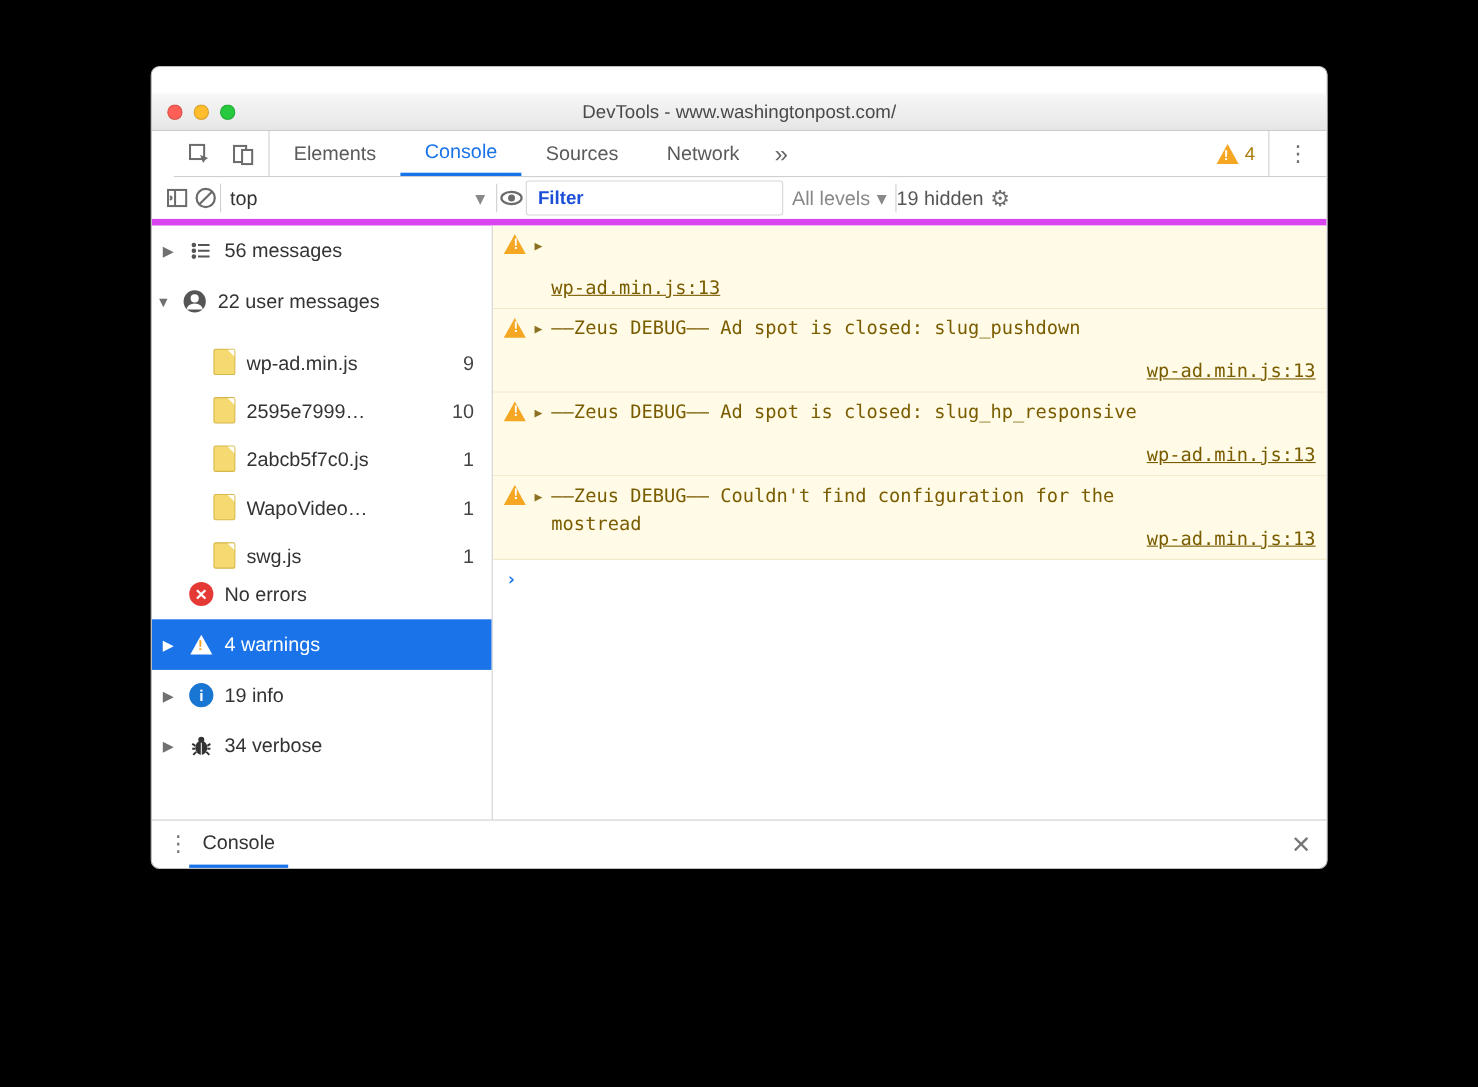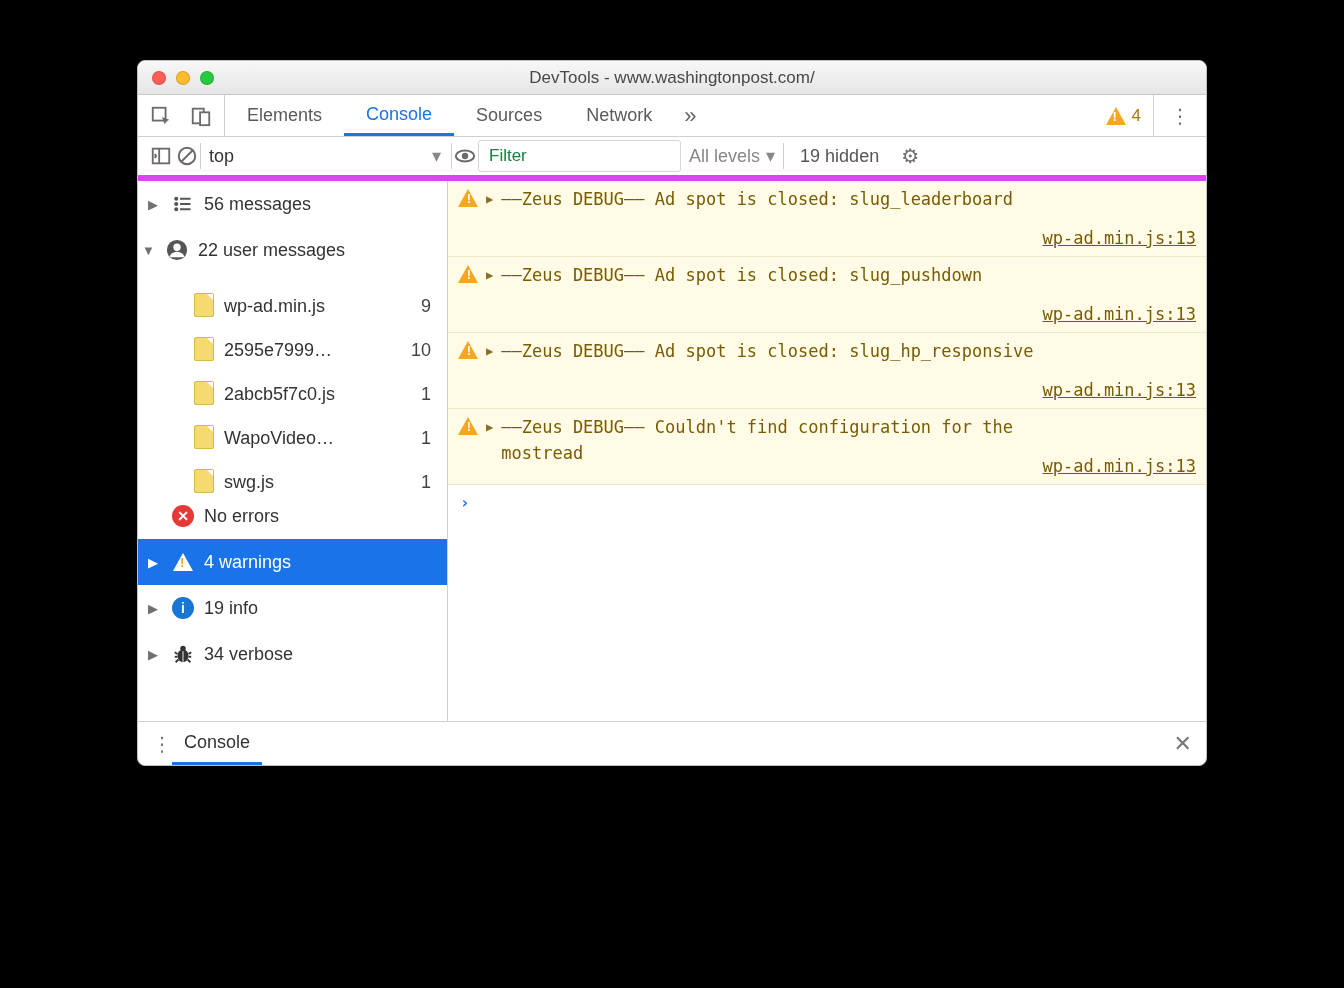--- a/index.html
+++ b/index.html
@@ -21,35 +21,37 @@
   overflow: hidden;
   border: 1px solid #bfbfbf;
 }
 .titlebar {
   height: 34px;
   background: linear-gradient(#f7f7f7,#e6e6e6);
   border-bottom: 1px solid #c7c7c7;
   display: flex;
   align-items: center;
   position: relative;
+  margin-top: 24px;
 }
 .traffic { display: flex; gap: 10px; margin-left: 14px; }
 .light { width: 14px; height: 14px; border-radius: 50%; border: 0.5px solid rgba(0,0,0,.15); }
 .light.red { background: #ff5f56; }
 .light.yellow { background: #ffbd2e; }
 .light.green { background: #27c93f; }
 .title { position: absolute; left: 0; right: 0; text-align: center; font-size: 17px; color: #494949; }
 
 .tabs {
   height: 42px;
   border-bottom: 1px solid #d0d0d0;
   display: flex;
   align-items: stretch;
   font-size: 18px;
   color: #5a5a5a;
+  margin-left: 20px;
 }
 .tabs .left-tools { display: flex; align-items: center; padding: 0 10px; gap: 14px; border-right: 1px solid #d0d0d0; }
 .iconbtn { width: 26px; height: 26px; display: flex; align-items: center; justify-content: center; color: #6b6b6b; }
 .tab { padding: 0 22px; display: flex; align-items: center; cursor: default; }
 .tab.active { color: #1a73e8; border-bottom: 3px solid #1a73e8; }
 .tabs-spacer { flex: 1; }
 .tabs .warn-count { display: flex; align-items: center; gap: 6px; color: #a87a00; padding-right: 12px; font-size: 17px; }
 .more-chevrons { font-size: 22px; color: #666; padding: 0 10px; display: flex; align-items: center; }
 .kebab { padding: 0 16px; display: flex; align-items: center; border-left: 1px solid #d0d0d0; color: #6f6f6f; font-size: 20px;}
 
@@ -57,23 +59,23 @@
   height: 44px;
   border-bottom: 6px solid #d946ef;
   display: flex;
   align-items: center;
   padding: 0 10px;
   font-size: 18px;
   color: #5a5a5a;
 }
 .divider { width: 1px; height: 26px; background: #d0d0d0; }
 .context-select { flex: 0 0 250px; height: 32px; border: none; display: flex; align-items: center; justify-content: space-between; padding: 0 10px 0 8px; color: #333; }
-.filter-input { height: 32px; border: 1px solid #d6d6d6; border-radius: 3px; width: 203px; padding: 0 10px; font-size: 17px; color: #15803d; display:flex; align-items:center;}
+.filter-input { height: 32px; border: 1px solid #d6d6d6; border-radius: 3px; width: 234px; padding: 0 10px; font-size: 17px; color: #1d4ed8; display:flex; align-items:center;font-weight:bold;}
 .levels { color: #888; display: flex; align-items: center; gap: 6px; padding: 0 8px; }
-.count-hidden { color: #555; padding: 0 16px; border-left:1px solid #d0d0d0; height:26px; display:flex; align-items:center;}
+.count-hidden { color: #555; padding: 0 0; border-left:1px solid #d0d0d0; height:26px; display:flex; align-items:center;}
 .gear { color: #6f6f6f; font-size:20px; padding-left:6px;}
 
 .content { display: flex; height: 540px; }
 .sidebar {
   width: 310px;
   border-right: 1px solid #d0d0d0;
   font-size: 18px;
   color: #333;
   overflow: hidden;
 }
@@ -291,21 +293,20 @@
             </svg>
         </span>
         <span>34 verbose</span>
       </div>
     </div>
 
     <div class="messages">
       <div class="msg">
         <span class="micon"><span class="warn-tri"></span></span>
         <span class="marrow">▶</span>
-        <span class="mtext">––Zeus DEBUG–– Ad spot is closed: slug_leaderboard</span>
         <span class="msrc">wp-ad.min.js:13</span>
       </div>
       <div class="msg">
         <span class="micon"><span class="warn-tri"></span></span>
         <span class="marrow">▶</span>
         <span class="mtext">––Zeus DEBUG–– Ad spot is closed: slug_pushdown</span>
         <span class="msrc">wp-ad.min.js:13</span>
       </div>
       <div class="msg">
         <span class="micon"><span class="warn-tri"></span></span>

